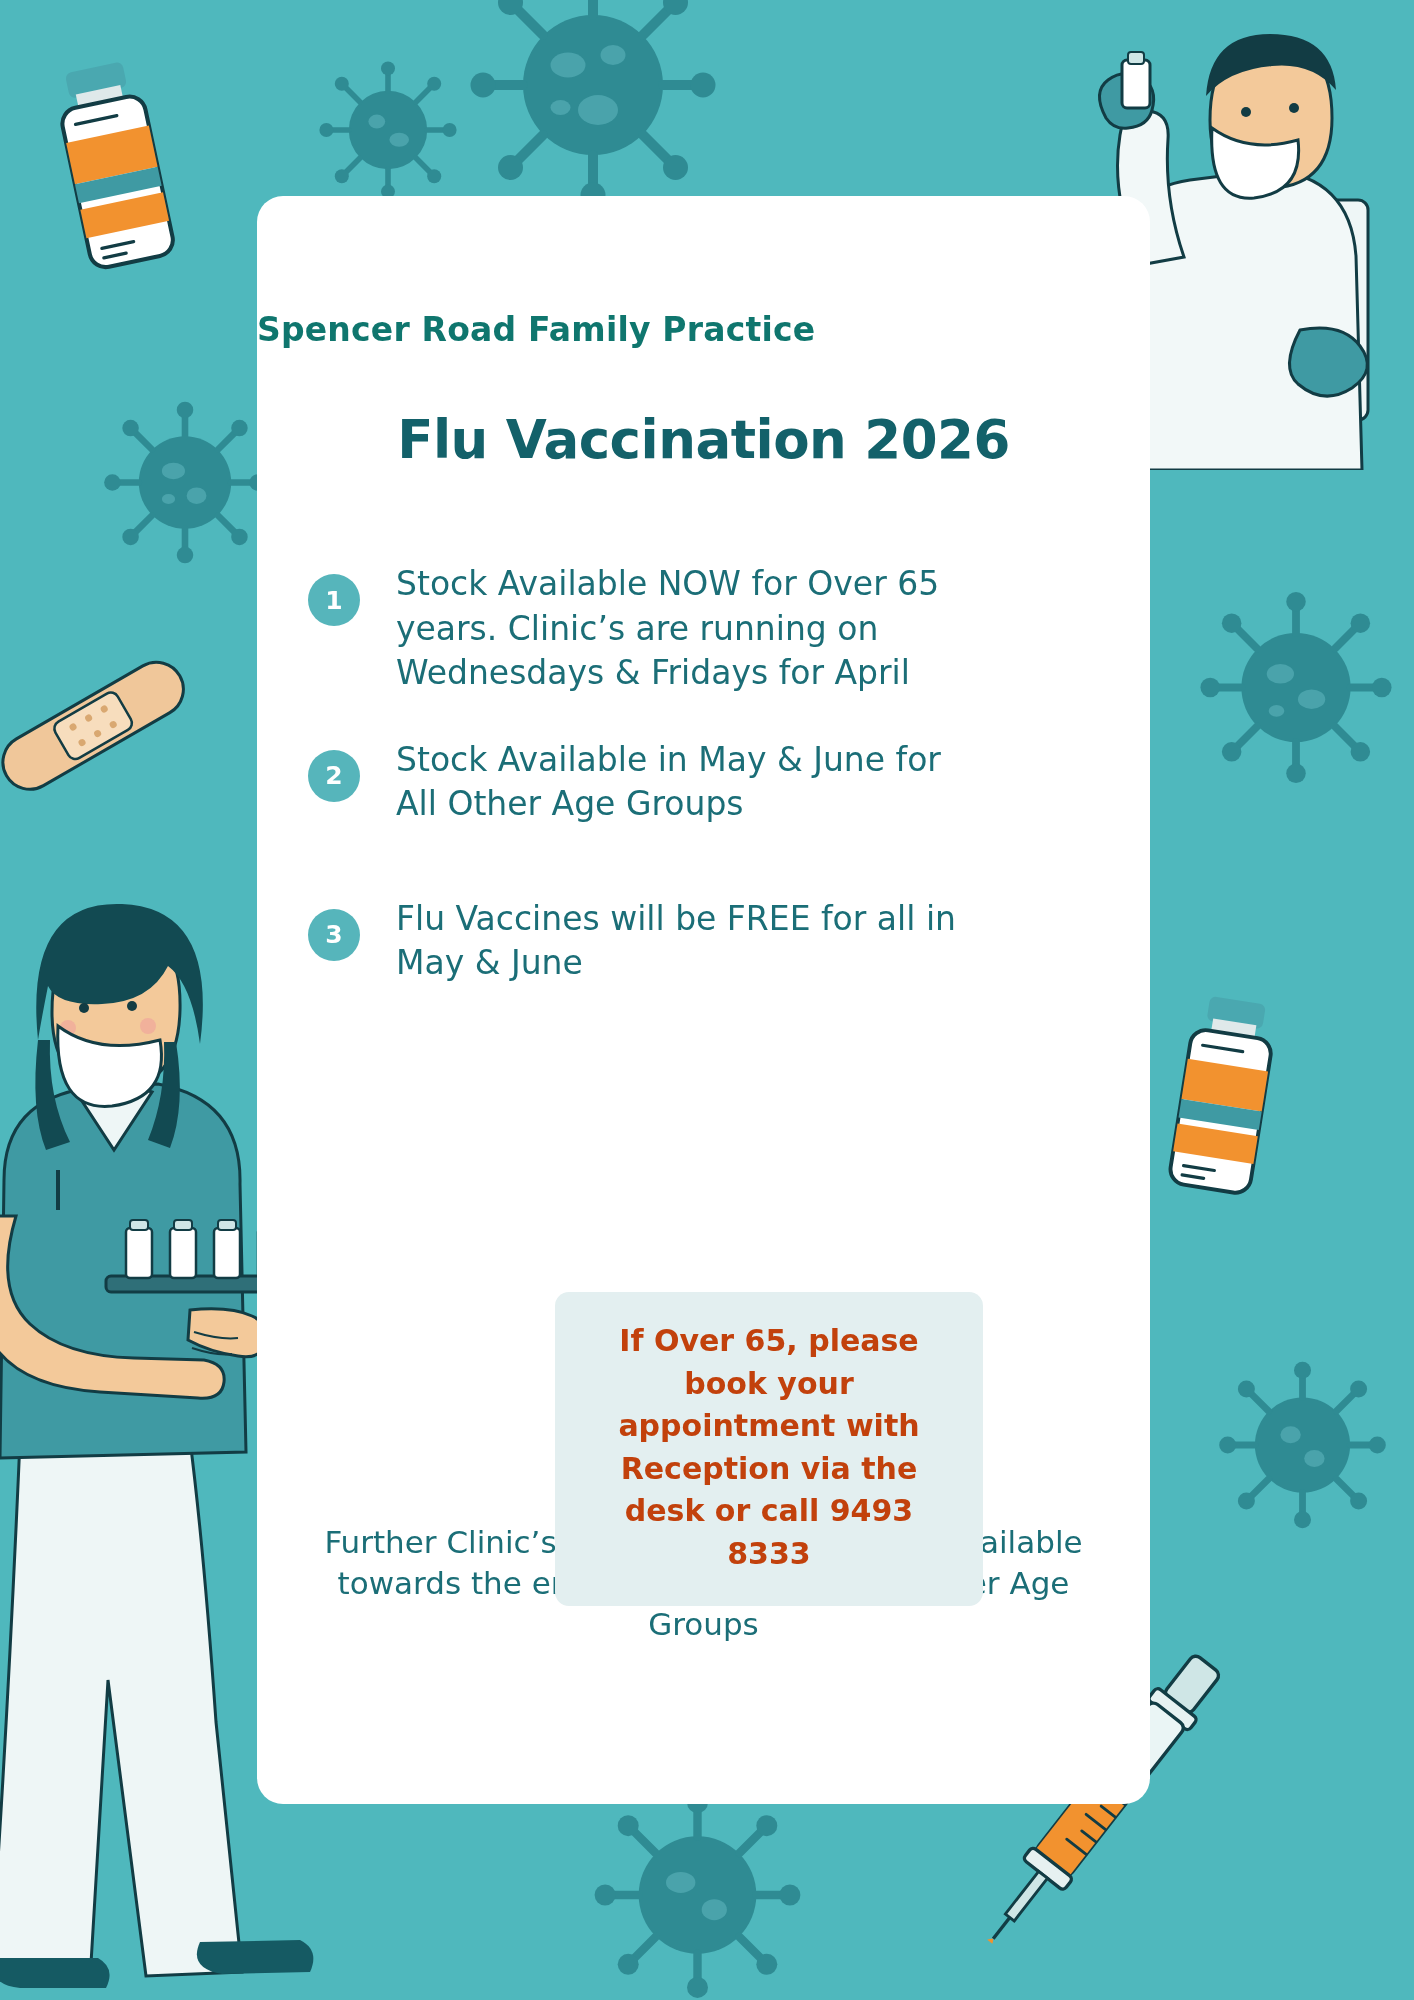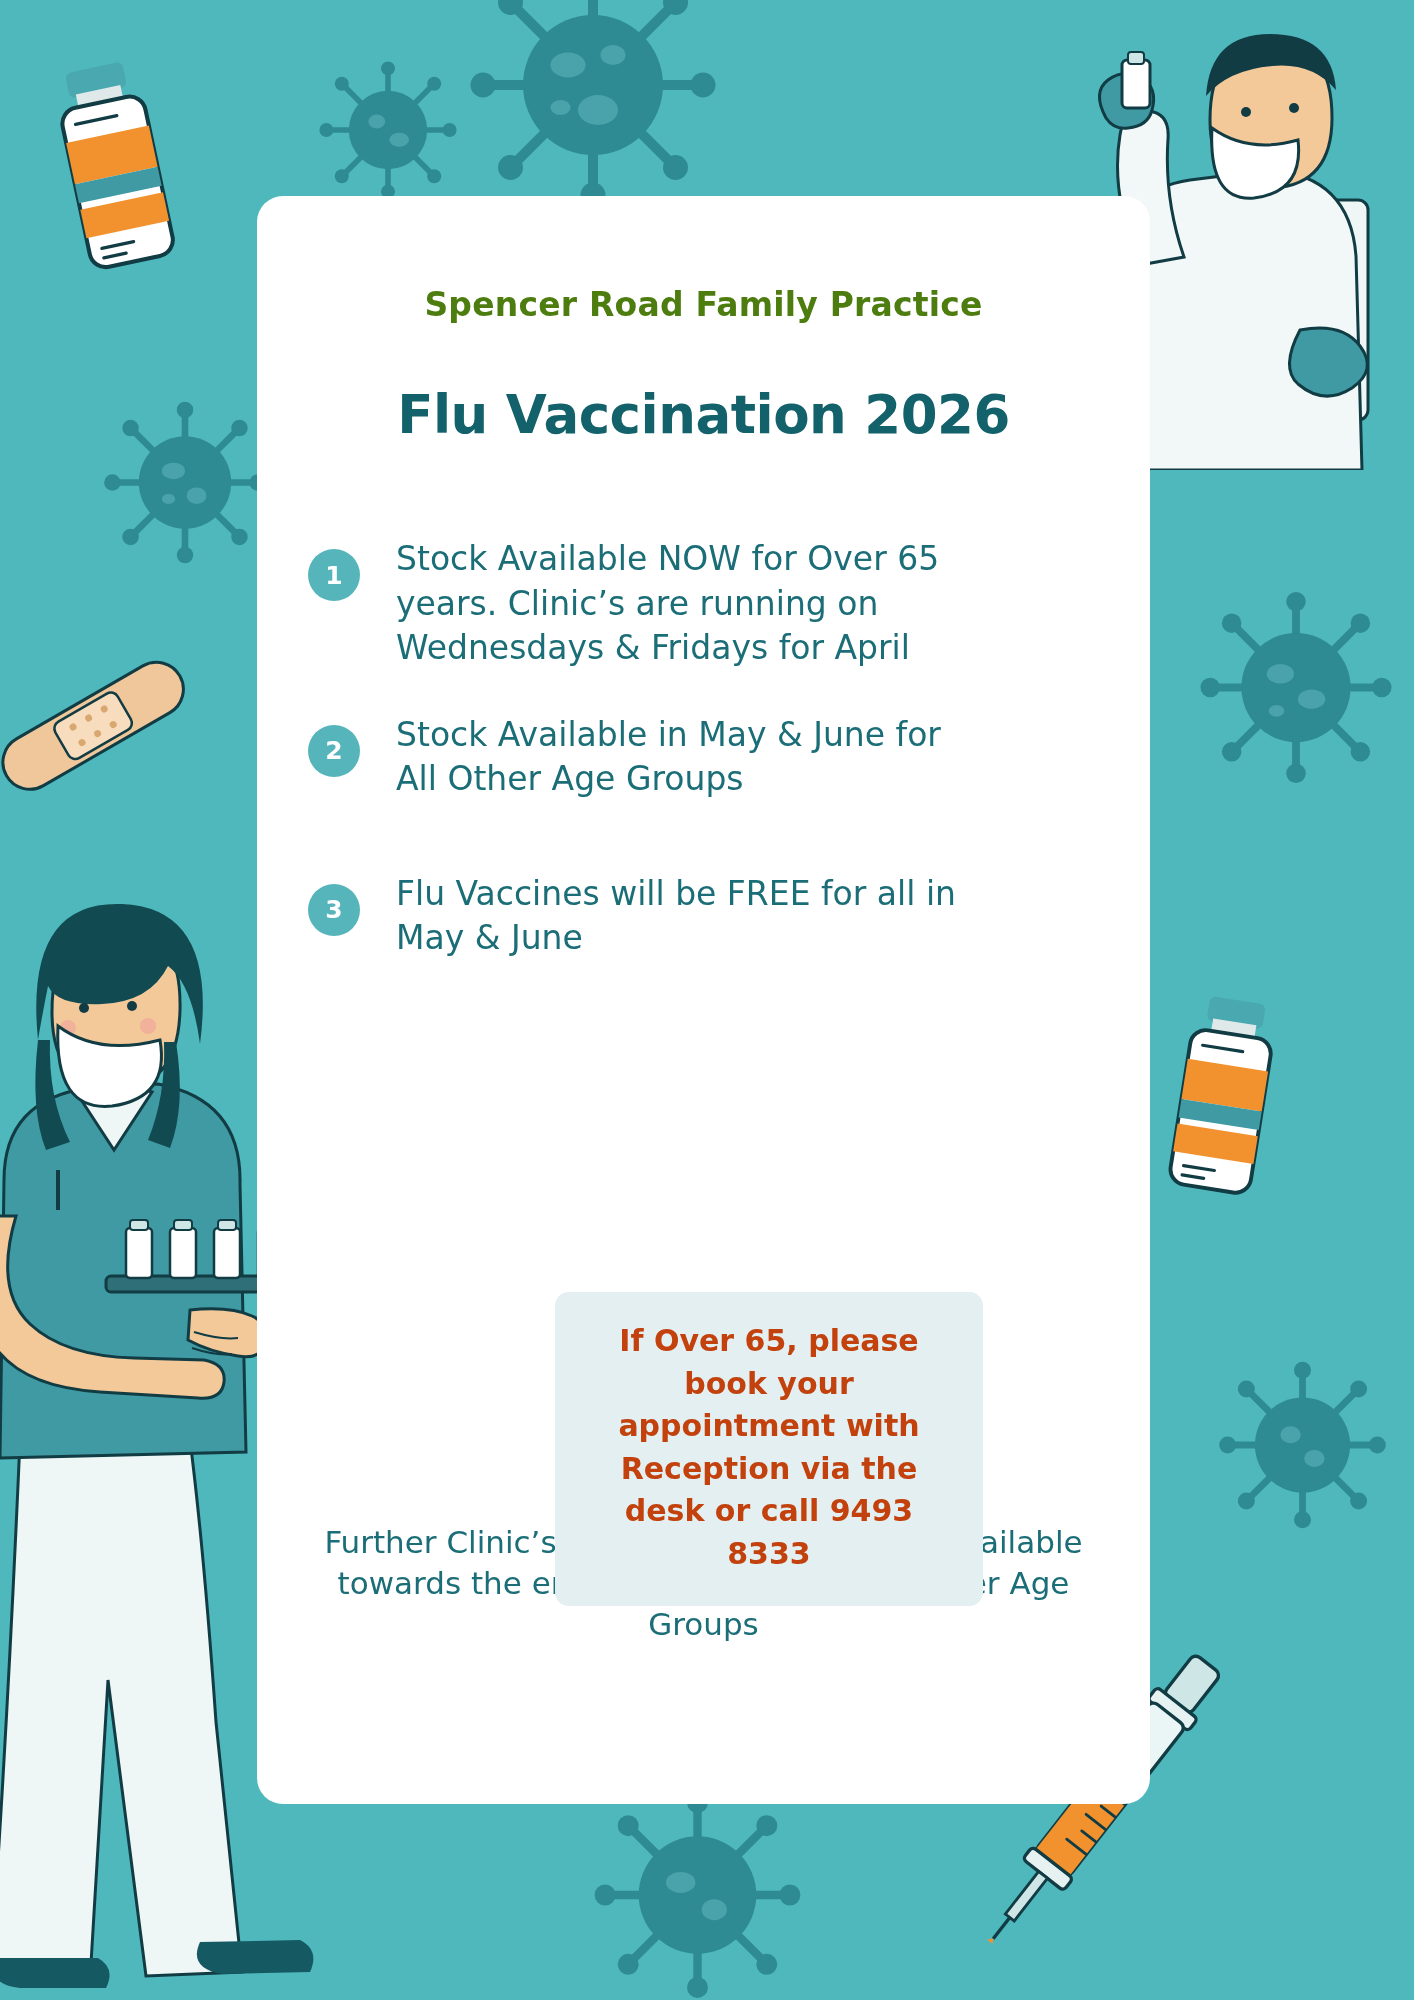--- a/index.html
+++ b/index.html
@@ -41,25 +41,24 @@
     top: 196px;
     width: 893px;
     height: 1608px;
     background: #ffffff;
     border-radius: 26px;
     z-index: 5;
   }
 
   .practice-name {
     margin: 0;
-    padding-top: 89px;
-    text-align: center;
+    padding-top: 114px;
     font-size: 33px;
     font-weight: bold;
-    color: #4d7c0f;
+    color: #0f766e;
     letter-spacing: 0.2px;
   }
 
   .poster-title {
     margin: 0;
     padding-top: 60px;
     text-align: center;
     font-size: 53px;
     font-weight: bold;
     color: #13616a;

